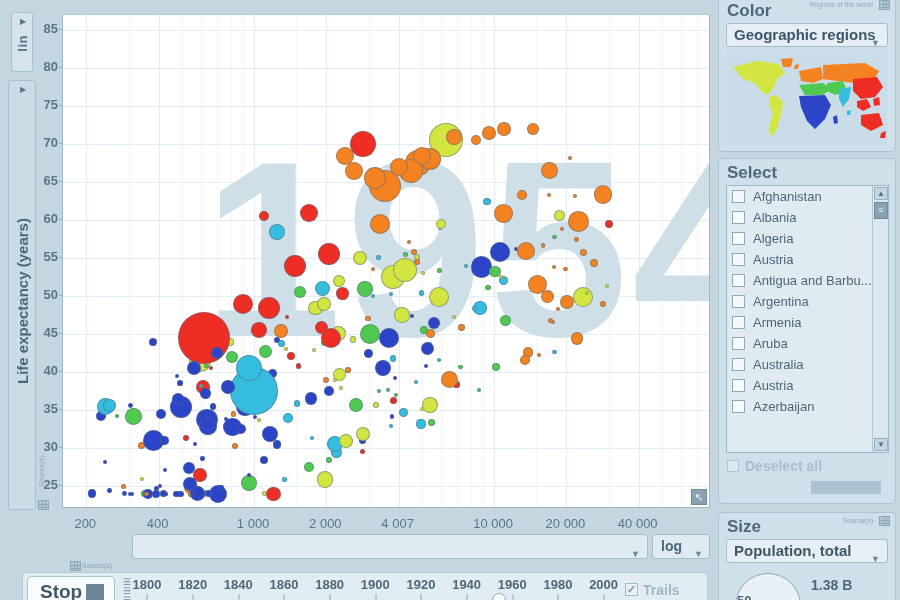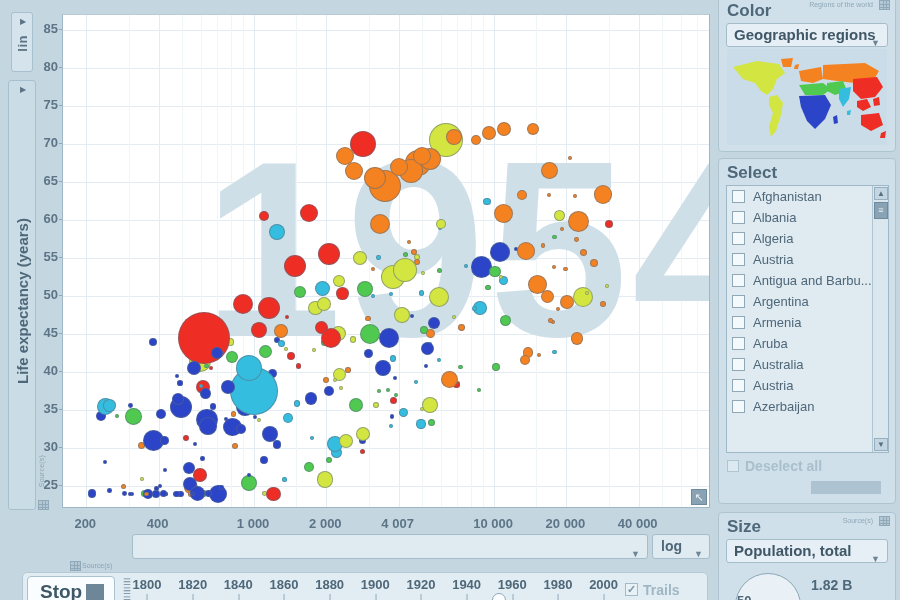--- a/index.html
+++ b/index.html
@@ -100,21 +100,21 @@
 
   
   .ytick {
     position:absolute; left:26px; width:32px;
     text-align:right; font-size:13px; color:#5d7487; font-weight:bold;
   }
   .ytick i { position:absolute; right:-6px; top:8px; width:5px; height:1px; background:#8fa8b8; font-style:normal; }
 
   
   .xtick {
-    position:absolute; top:516px; font-size:13px; color:#5d7487; font-weight:bold;
+    position:absolute; top:516px; font-size:13px; color:#5d7487; font-weight:normal;
     text-align:center; transform: translateX(-50%);
   }
   .xaxis-select {
     position:absolute; left:132px; top:534px; width:516px; height:25px;
     background:#dfeaf1; border:1px solid #a5bdcb; border-radius:3px;
     color:#4e6779; font-size:15px; font-weight:bold;
     text-align:center; line-height:23px; overflow:hidden; white-space:nowrap;
   }
   .xaxis-select .car { position:absolute; right:7px; top:8px; font-size:9px; color:#6c8599; }
   .xscale-select {
@@ -704,18 +704,18 @@
 
   <div class="panel p-size">
     <div class="ptitle">Size</div>
     <div class="psrc">Source(s)</div>
     <div class="grid-ico psrc-ico"></div>
     <div class="pselect" style="top:26px;">
       <span>Population, total</span>
       <span class="car">▼</span>
     </div>
     <div class="sizecircle"></div>
-    <div class="sizeval">1.82 B</div>
+    <div class="sizeval">1.38 B</div>
     <div class="sizemin">50</div>
 
   </div>
 
 </div>
 
 </body></html>

